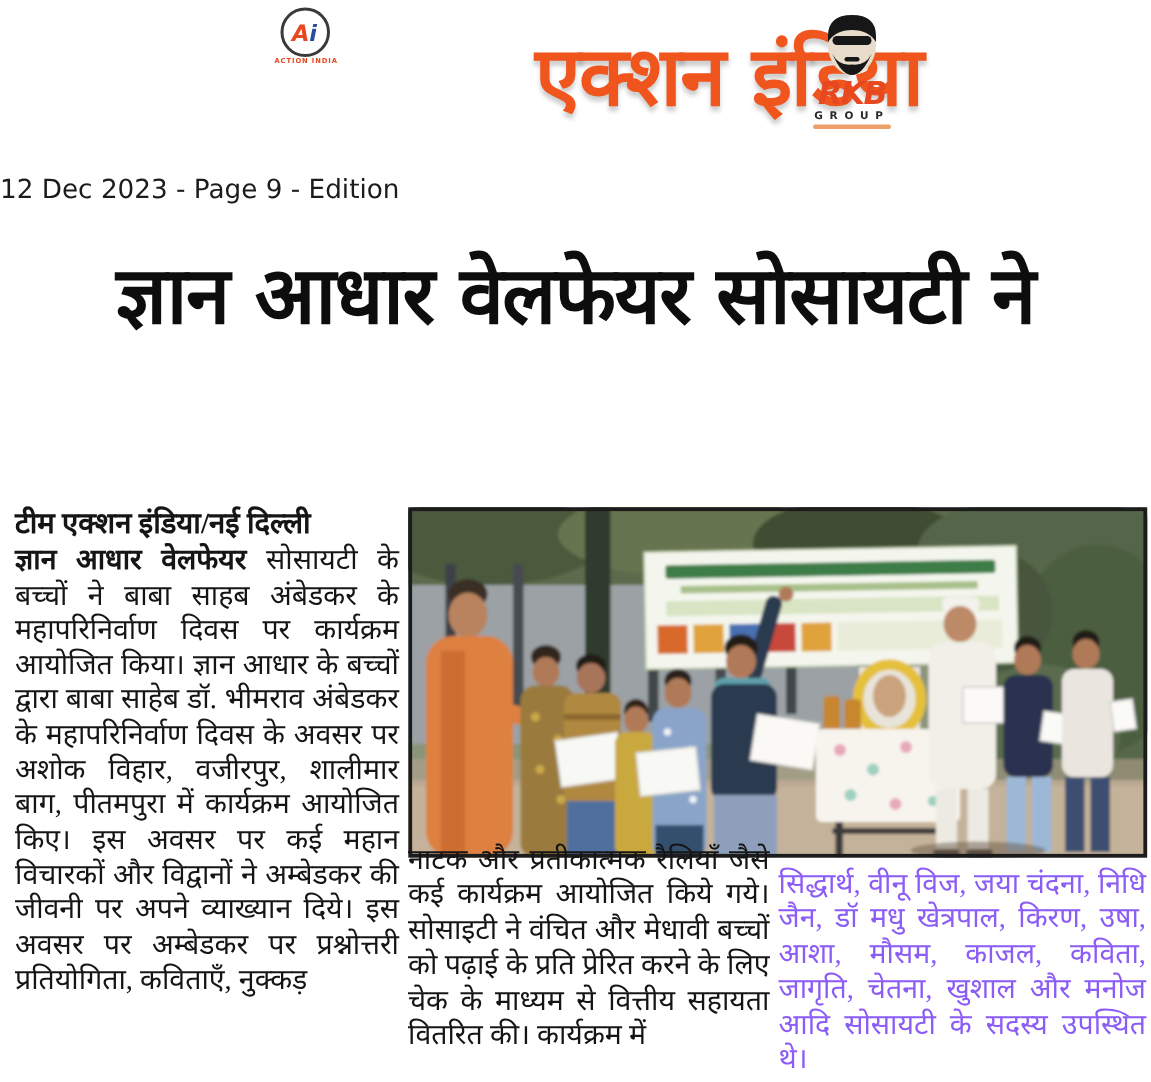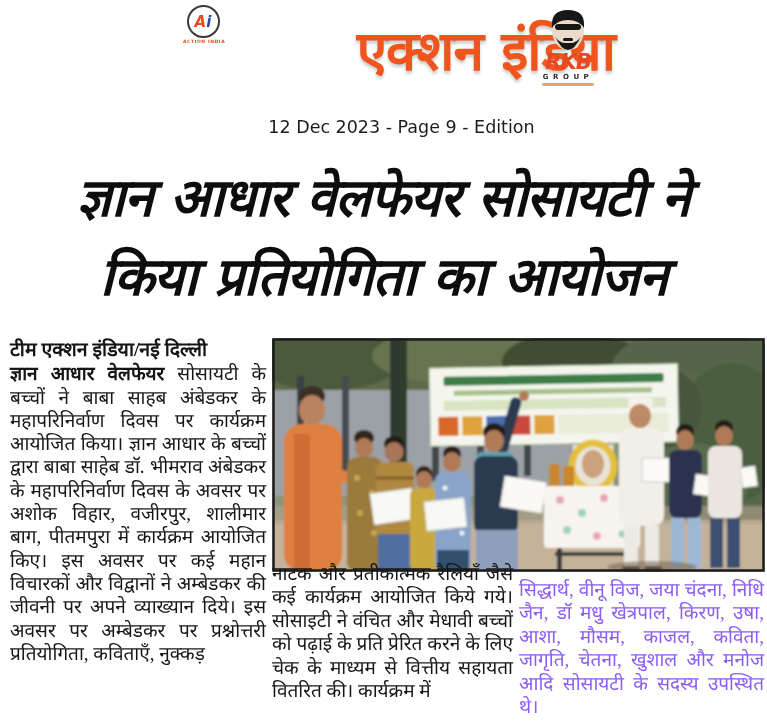--- a/index.html
+++ b/index.html
@@ -24,26 +24,26 @@
   }
   .rkb{ position:absolute; left:531px; top:8px; width:74px; text-align:center;
     font-family:"DejaVu Sans",sans-serif; }
   .rkb-face{ display:block; margin:0 auto; }
   .rkb-name{ color:#e8481f; font-weight:bold; font-size:21px; line-height:20px;
     font-style:italic; letter-spacing:-1px; }
   .rkb-group{ font-size:7px; letter-spacing:4.5px; color:#2a2a2a; font-weight:bold; margin-top:1px; }
   .rkb-tagline{ width:52px; height:3px; background:#e8883f; border-radius:2px; margin:2px auto 0; opacity:.8; }
   .site-url{ position:absolute; left:0; top:96px; width:100%; text-align:center;
     font-family:"DejaVu Sans",sans-serif; font-size:17.5px; color:#1c1c1c; }
-  .edition-line{ position:absolute; left:0; top:117px; width:100%; text-align:center;
-    font-family:"DejaVu Sans",sans-serif; font-size:17.5px; color:#1c1c1c;padding-left:36px; }
+  .edition-line{ position:absolute; left:0; top:117px; width:100%; text-align:left;
+    font-family:"DejaVu Sans",sans-serif; font-size:17.5px; color:#1c1c1c; }
   
   .headline{ position:absolute; left:0; top:158px; width:100%; text-align:center;
     font-family:"DejaVu Sans","Liberation Sans",sans-serif; font-weight:bold;
-    font-size:53px; line-height:79px; color:#0d0d0d; letter-spacing:-1px;font-style:italic; }
+    font-size:53px; line-height:79px; color:#0d0d0d; letter-spacing:-1px; }
   
   .columns{ position:absolute; left:10px; top:338px; width:752px; height:377px; }
   .col-left{ position:absolute; left:0; top:0; width:256px; height:100%;
     font-size:19px; line-height:23.3px; text-align:justify; text-justify:inter-word; color:#151515; }
   .byline{ font-weight:bold; font-size:19.5px; margin-bottom:1px; }
   .lead-bold{ font-weight:bold; }
   .photo-wrap{ position:absolute; left:262px; top:0; width:493px; height:234px; }
   .col-mid{ position:absolute; left:262px; top:224px; width:241px;
     font-size:19px; line-height:23.4px; text-align:justify; text-justify:inter-word; color:#151515; }
   .col-right{ position:absolute; left:509px; top:240px; width:245px;
@@ -74,21 +74,20 @@
     </svg>
     <div class="rkb-name">RKB</div>
     <div class="rkb-group">GROUP</div>
     <div class="rkb-tagline"></div>
   </div>
 
   <div class="edition-line">12 Dec 2023 - Page 9 - Edition</div>
 
   <div class="headline">
     <div>ज्ञान आधार वेलफेयर सोसायटी ने</div>
-    <div>किया प्रतियोगिता का आयोजन</div>
   </div>
 
   <div class="columns">
 
     <div class="col-left">
       <div class="byline">टीम एक्शन इंडिया/नई दिल्ली</div>
       <span class="lead-bold">ज्ञान आधार वेलफेयर</span><span> सोसायटी के बच्चों ने बाबा साहब अंबेडकर के महापरिनिर्वाण दिवस पर कार्यक्रम आयोजित किया। ज्ञान आधार के बच्चों द्वारा बाबा साहेब डॉ. भीमराव अंबेडकर के महापरिनिर्वाण दिवस के अवसर पर अशोक विहार, वजीरपुर, शालीमार बाग, पीतमपुरा में कार्यक्रम आयोजित किए। इस अवसर पर कई महान विचारकों और विद्वानों ने अम्बेडकर की जीवनी पर अपने व्याख्यान दिये। इस अवसर पर अम्बेडकर पर प्रश्नोत्तरी प्रतियोगिता, कविताएँ, नुक्कड़</span>
     </div>
 
     <div class="photo-wrap">

